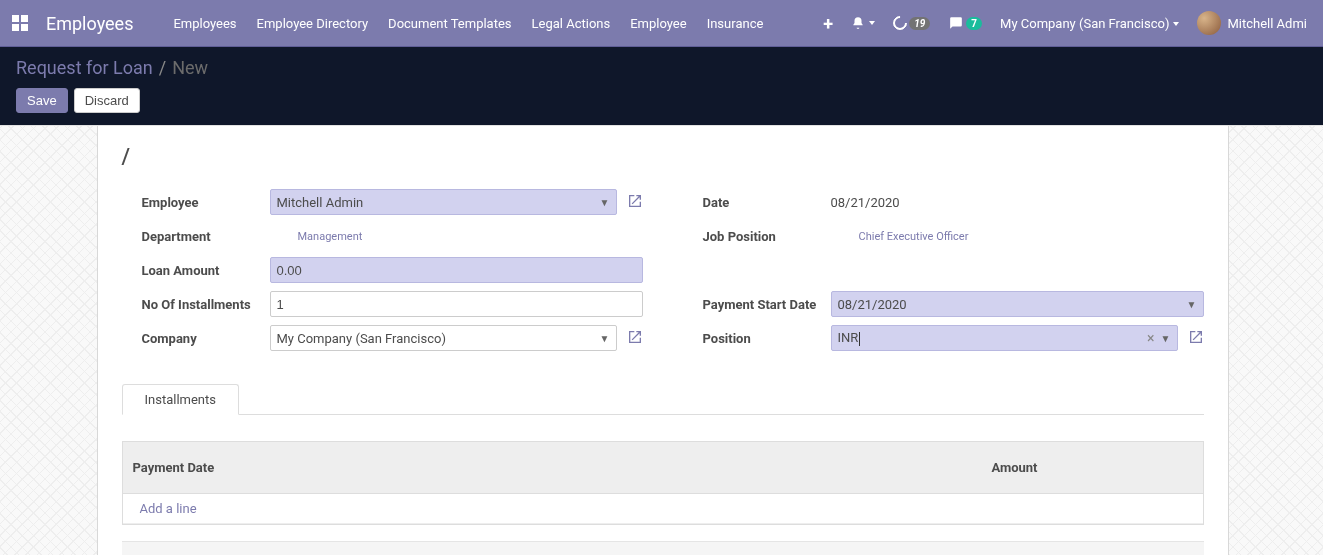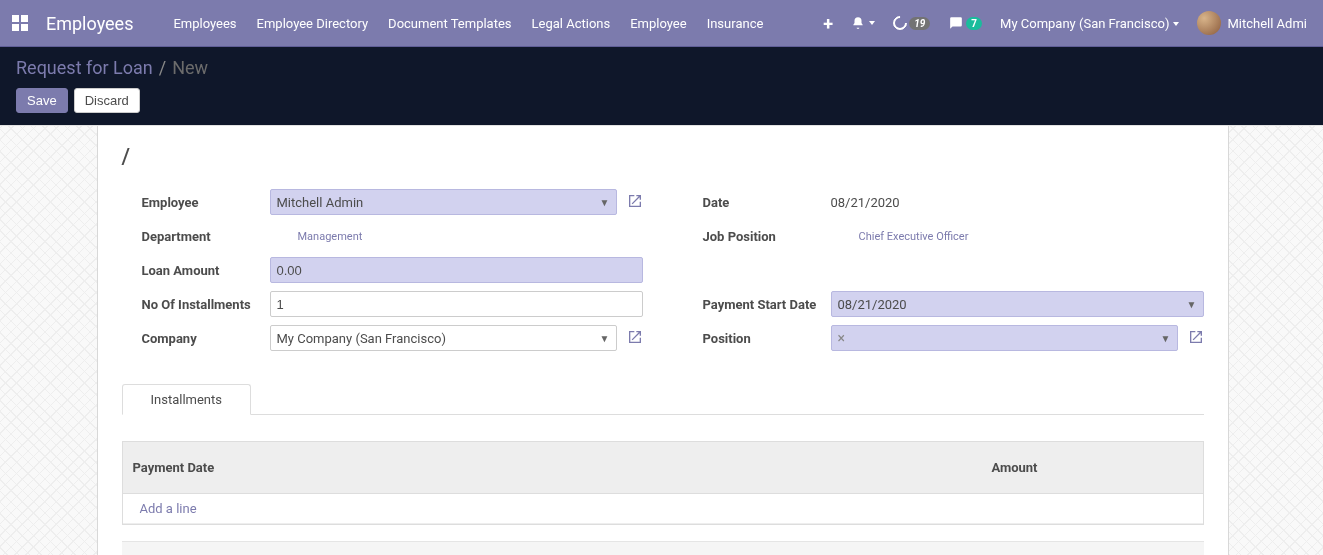--- a/index.html
+++ b/index.html
@@ -58,21 +58,21 @@
   .select .caret { font-size:10px; color:#666; }
   .date-select { background:#d2d2ef; border:1px solid #b8b8e0; }
   .m2o-tags .clear-x { color:#888; margin-right:4px; cursor:pointer; font-size:14px;}
   .m2o-tags { background:#d2d2ef; border:1px solid #b8b8e0; }
   .m2o-tags .caret { margin-left:2px;}
   .m2o-text { flex:1; }
   .cursor-bar::after { content:""; display:inline-block; width:1px; height:14px; background:#333; margin-left:1px; vertical-align:middle; }
 
   
   .tabs { margin-top:26px; border-bottom:1px solid #ddd; display:flex; }
-  .tab { background:#fff; border:1px solid #ddd; border-bottom:1px solid #fff; padding:7px 28px; font-size:13px; color:#4c4c4c; position:relative; top:1px; cursor:pointer; border-radius:3px 3px 0 0;}
+  .tab { background:#fff; border:1px solid #ddd; border-bottom:1px solid #fff; padding:7px 22px; font-size:13px; color:#4c4c4c; position:relative; top:1px; cursor:pointer; border-radius:3px 3px 0 0;}
   
   .table-wrap { margin-top:26px; border:1px solid #ddd; }
   table.list { width:100%; border-collapse:collapse; font-size:13px; }
   table.list thead th { background:#eee; text-align:left; font-weight:700; padding:18px 10px; border-bottom:1px solid #ddd; color:#4c4c4c;}
   table.list thead th.amount { text-align:right; width:460px;}
   table.list thead th.handle { width:155px;}
   table.list td { padding:7px 17px; border-bottom:1px solid #eee; }
   .add-line { color:#7c7bad; cursor:pointer; }
   .footer-bar { height:34px; background:#f5f5f5; border-top:1px solid #e5e5e5; margin-top:16px;}
 </style>
@@ -208,20 +208,21 @@
             <div class="select date-select">
                <span>08/21/2020</span>
                <span class="caret">▼</span>
             </div>
           </div>
         </div>
         <div class="row">
           <label>Position</label>
           <div class="value-wrap">
             <div class="select m2o-tags">
+              <span class="m2o-text cursor-bar">INR</span>
               <span class="clear-x">×</span>
               <span class="caret">▼</span>
             </div>
             <span class="ext-link">
               <svg viewBox="0 0 24 24" fill="#7c7bad">
                   <path d="M14 3v2h3.59L7 15.59 8.41 17 19 6.41V10h2V3h-7zM5 5h6V3H3v18h18v-8h-2v6H5V5z"></path>
                 </svg>
             </span>
           </div>
         </div>

